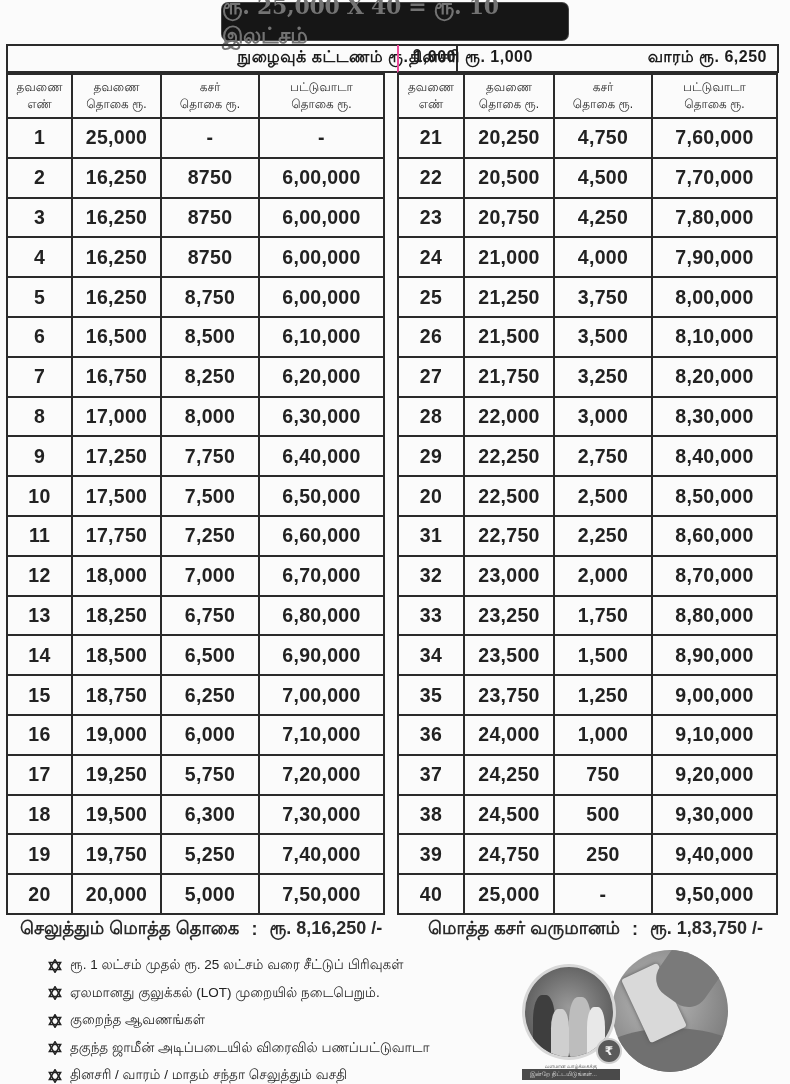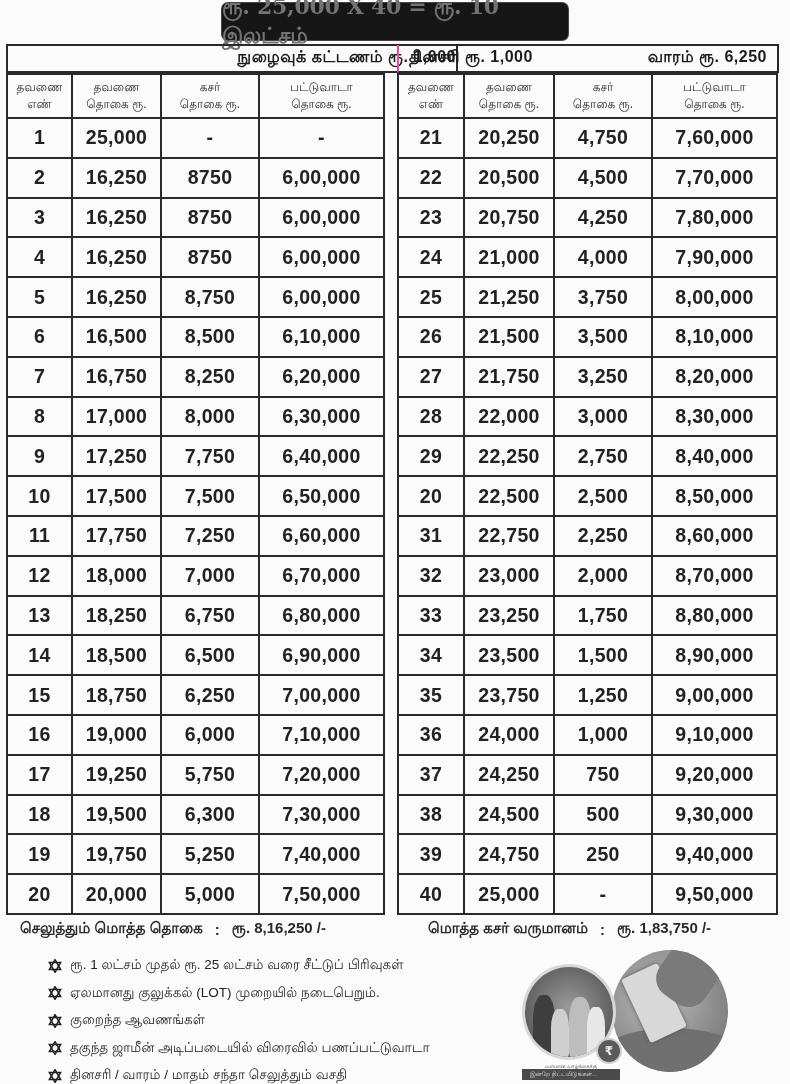--- a/index.html
+++ b/index.html
@@ -30,21 +30,21 @@
   }
   table.grid th {
     height:42px; font-weight:normal; font-size:12px; line-height:17px; color:#2b2b2b;
   }
   table.grid td {
     height:37.8px; font-weight:bold; font-size:19.5px; color:#222; letter-spacing:0.3px;
   }
   #tbl-left { left:6px; width:377px; }
   #tbl-right { left:397px; width:379px; }
   .totals {
-    position:absolute; top:917px; height:24px; font-weight:bold; font-size:15px; color:#2a2a2a;
+    position:absolute; top:917px; height:24px; font-weight:bold; font-size:18px; color:#2a2a2a;
     display:flex; align-items:center; gap:12px; white-space:nowrap;
   }
   .totals-left { left:20px; }
   .totals-right { left:428px; }
   .bullets { position:absolute; left:48px; top:952px; }
   .bullet {
     display:flex; align-items:center; height:27.5px; font-size:13.5px; color:#222; white-space:nowrap;
   }
   .bullet .star { width:14px; height:14px; margin-right:8px; display:inline-block; }
   .photo-wrap { position:absolute; left:508px; top:946px; width:215px; height:135px; }

